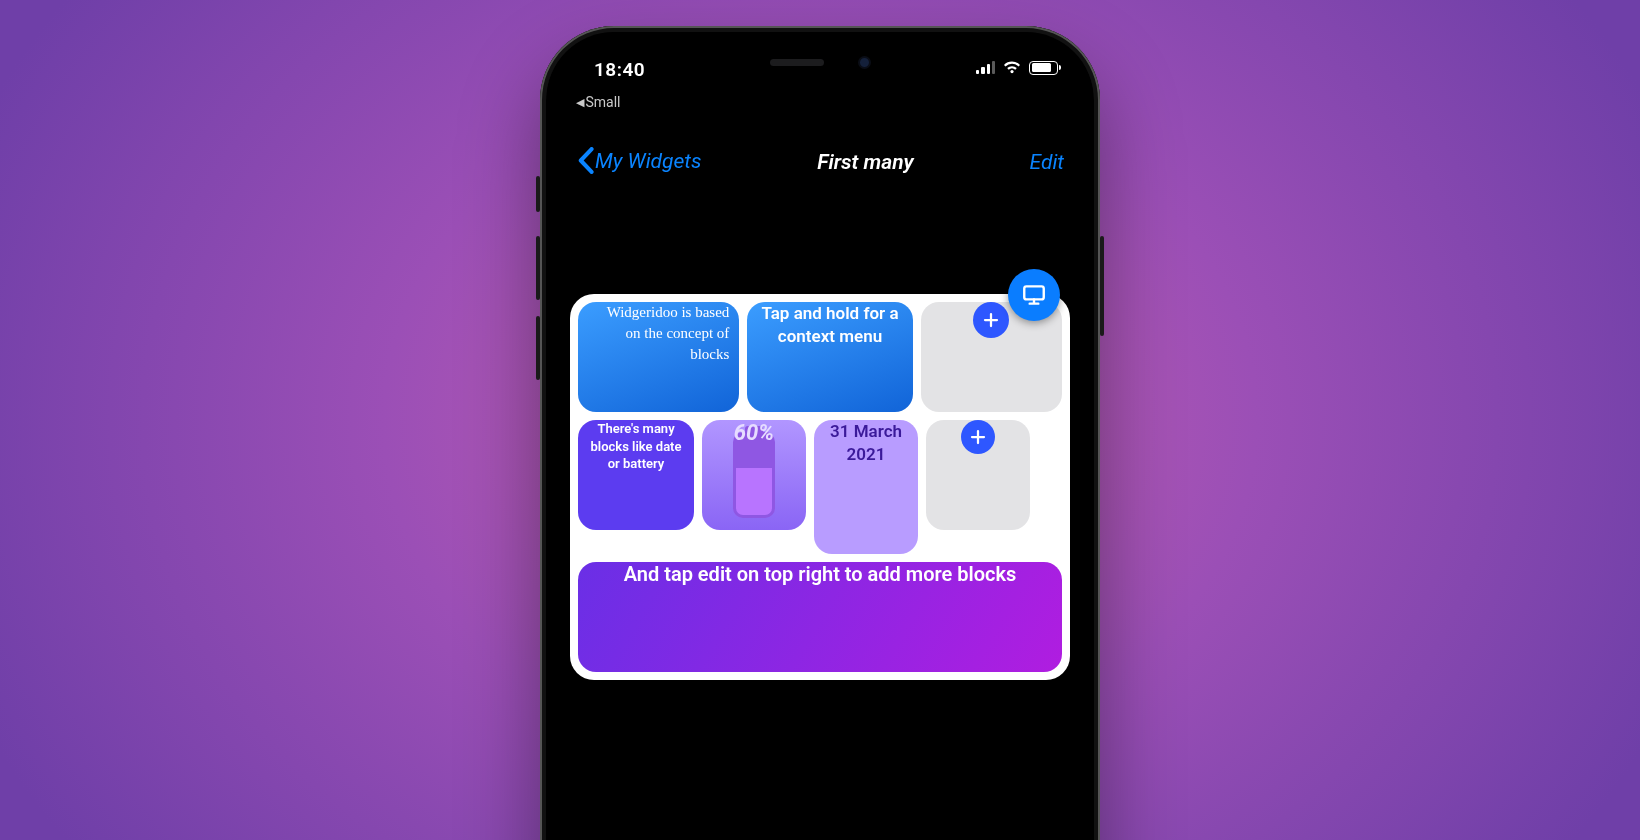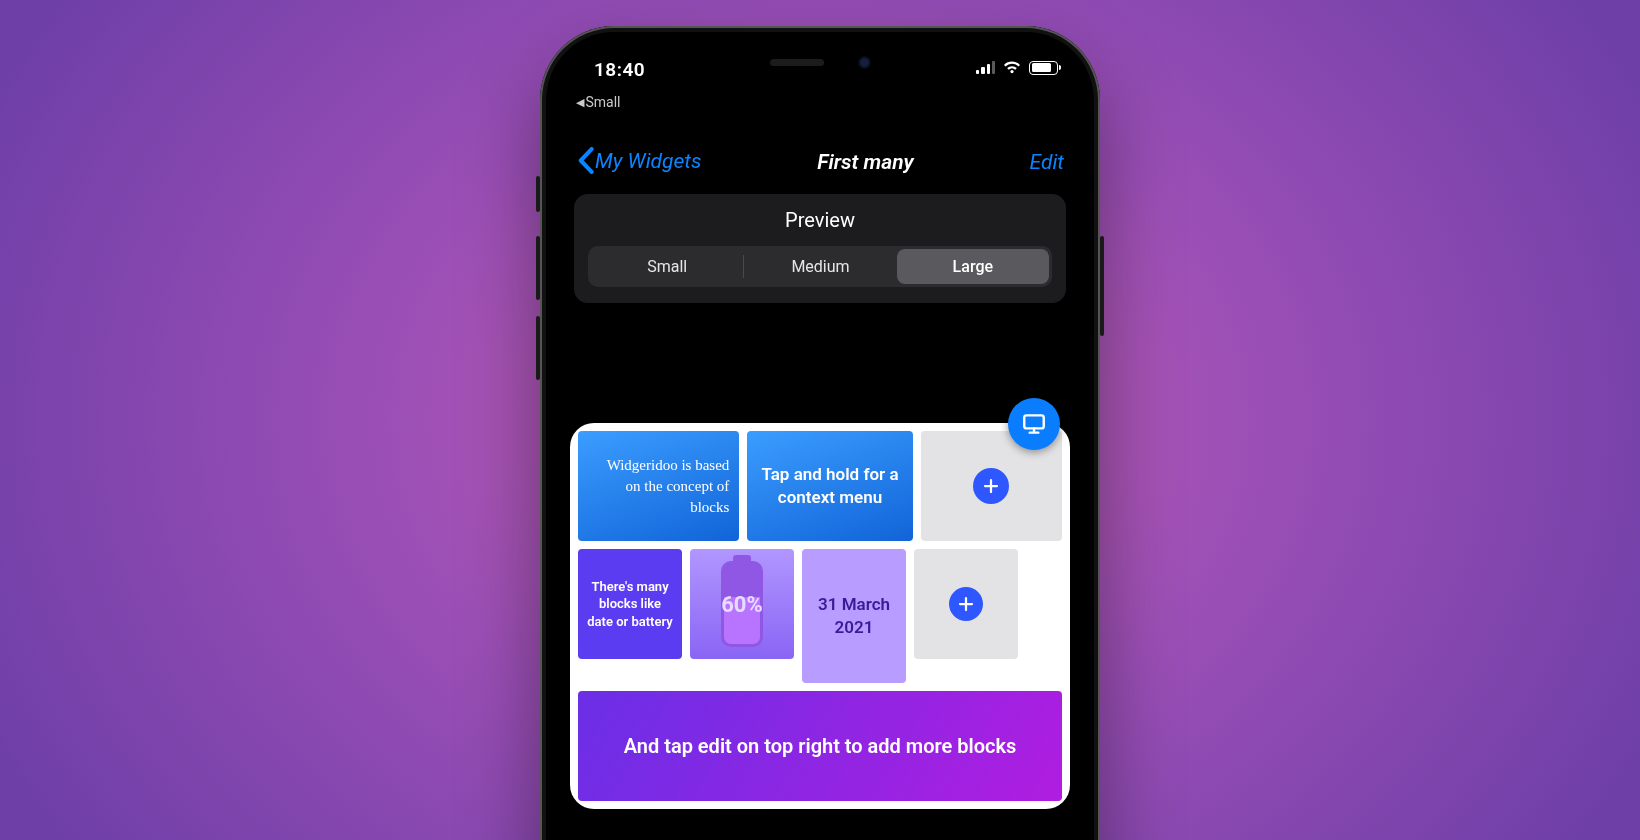--- a/index.html
+++ b/index.html
@@ -125,35 +125,35 @@
     background:#0a7dff; display:flex; align-items:center; justify-content:center;
     box-shadow:0 2px 8px rgba(0,0,0,.4); z-index:10;
   }
 
   .widget {
     background:#fff; border-radius:24px; padding:8px;
     display:flex; flex-direction:column; gap:8px;
   }
   .row { display:flex; gap:8px; }
 
-  .tile { border-radius:4px; display:flex; align-items:center; justify-content:center; text-align:center; color:#fff; }
+  .tile { border-radius:18px; display:flex; justify-content:center; text-align:center; color:#fff; }
 
   
   .t1a { flex:1; height:110px; background:linear-gradient(160deg,#3b9dff 0%,#1164d8 100%); font-family:Georgia,'Times New Roman',serif; font-style:normal; font-size:15px; padding:0 10px; line-height:1.4; }
   .t1a span { display:block; text-align:right; }
   .t1b { flex:1; height:110px; background:linear-gradient(160deg,#3b9dff 0%,#1164d8 100%); font-weight:600; font-size:17px; padding:0 12px; line-height:1.35; }
   .t1c { flex:1; height:110px; background:#e3e3e5; }
 
   
-  .t2a { width:104px; height:110px; background:#5c3cf0; font-weight:600; font-size:13px; padding:0 8px; line-height:1.35; }
+  .t2a { width:116px; height:110px; background:#5c3cf0; font-weight:600; font-size:13px; padding:0 8px; line-height:1.35; }
   .t2b { width:104px; height:110px; background:linear-gradient(180deg,#b196ff 0%,#8a65f5 100%); position:relative; font-weight:700; font-size:22px; color:#e6dcff; }
   .t2b .batt-shape { position:absolute; left:50%; top:50%; transform:translate(-50%,-50%); width:42px; height:86px; background:#8f57e3; border-radius:10px; }
   .t2b .batt-shape::before { content:""; position:absolute; top:-6px; left:50%; transform:translateX(-50%); width:18px; height:6px; background:#8f57e3; border-radius:3px 3px 0 0; }
   .t2b .batt-fill { position:absolute; left:3px; right:3px; bottom:3px; height:55%; background:#b874ff; border-radius:0 0 7px 7px; }
-  .t2b .pct { position:relative; z-index:2; }
+  .t2b .pct { position:relative; z-index:2;font-style:italic; }
   .t2c { width:104px; height:134px; background:#b89cff; font-weight:600; font-size:17px; color:#3b1a9a; line-height:1.35; }
   .t2d { width:104px; height:110px; background:#e3e3e5; }
 
   
   .t3 { flex:1; height:110px; background:linear-gradient(120deg,#6a2fe6 0%,#b01de0 100%); font-weight:600; font-size:20px; }
 
   .plus-btn { width:36px; height:36px; border-radius:18px; background:#2e57ff; display:flex; align-items:center; justify-content:center; }
   .plus-btn.small { width:34px; height:34px; }
   .plus-btn svg { width:18px; height:18px; }
 
@@ -204,29 +204,20 @@
         <div class="left">
           <svg viewBox="0 0 12 20" fill="none">
             <path d="M10.5 1.5 2.5 10l8 8.5" stroke="#0a84ff" stroke-width="3" stroke-linecap="round" stroke-linejoin="round"></path>
           </svg>
           <span>My Widgets</span>
         </div>
         <div class="title">First many</div>
         <div class="right">Edit</div>
       </div>
 
-      <div class="card">
-        <div class="card-title">Preview</div>
-        <div class="seg">
-          <div class="seg-item">Small</div>
-          <div class="seg-div"></div>
-          <div class="seg-item">Medium</div>
-          <div class="seg-item sel">Large</div>
-        </div>
-      </div>
 
       <div class="widget-zone">
         <div class="fab">
           <svg width="26" height="26" viewBox="0 0 24 24" fill="none">
             <rect x="3" y="4" width="18" height="12" rx="2" stroke="#fff" stroke-width="2.2"></rect>
             <path d="M8 20h8M12 16v4" stroke="#fff" stroke-width="2.2" stroke-linecap="round"></path>
           </svg>
         </div>
 
         <div class="widget">

